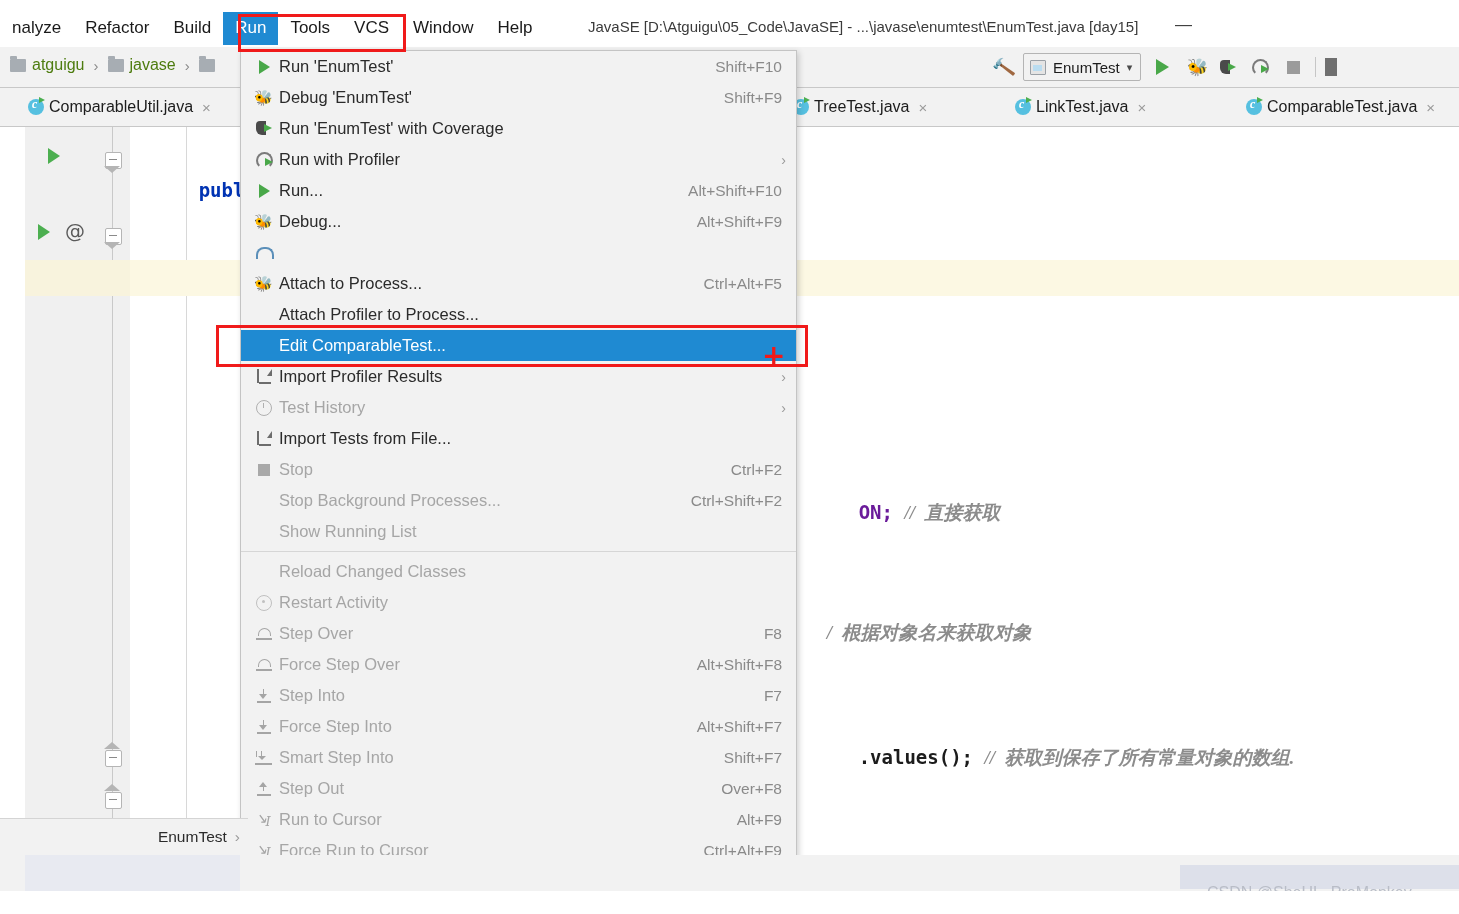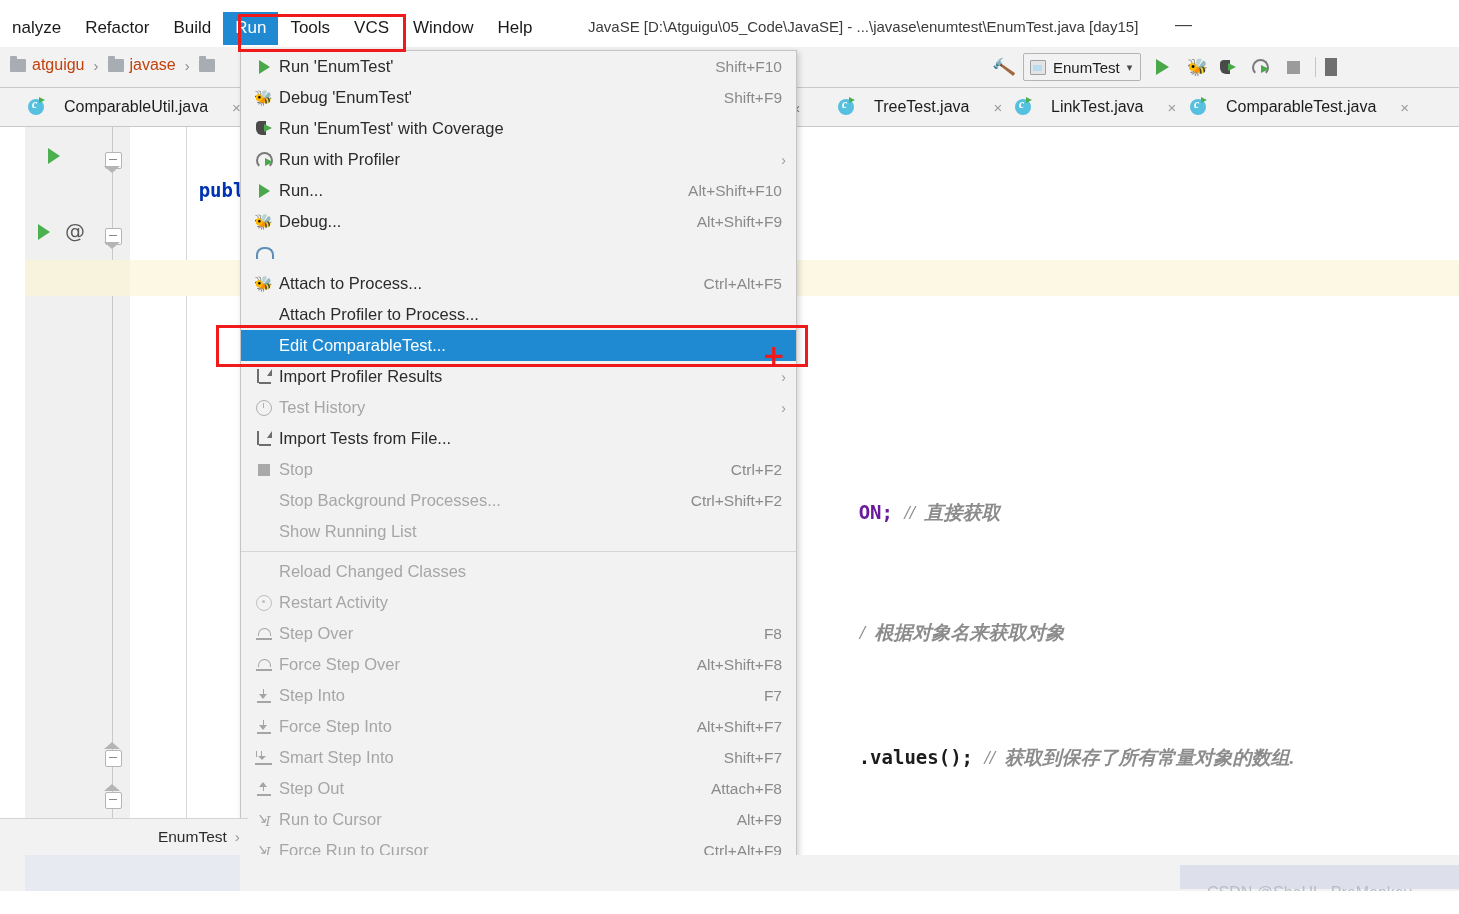--- a/index.html
+++ b/index.html
@@ -37,21 +37,21 @@
     position:absolute; left:1175px; top:18px;
     font-size:17px; color:#3b3b3b; line-height:14px;
   }
 
   
   .navbar {
     position:absolute; left:0; top:47px; width:1459px; height:40px;
     background:#f2f2f2; border-bottom:1px solid #c8c8c8;
   }
   .nav-left { position:absolute; left:10px; top:9px; display:flex; align-items:center; gap:2px;}
-  .crumb { display:flex; align-items:center; font-size:16px; color:#c2410c; }
+  .crumb { display:flex; align-items:center; font-size:16px; color:#4d7c0f; }
   .folder-ico {
     width:16px;height:13px; background:#a7adb3; border-radius:1px;
     position:relative; margin-right:6px; display:inline-block;
   }
   .folder-ico:before{
     content:""; position:absolute; left:0; top:-3px; width:7px;height:3px;
     background:#a7adb3; border-radius:1px 1px 0 0;
   }
   .crumb-sep { color:#8a8a8a; font-size:15px; margin:0 7px; }
 
@@ -85,21 +85,21 @@
   .vsep { width:1px; height:20px; background:#c6c6c6; }
   .dark-sq { width:12px;height:18px;background:#6f6f6f;}
 
   
   .tabbar {
     position:absolute; left:0; top:88px; width:1459px; height:38px;
     background:#f2f2f2; border-bottom:1px solid #c8c8c8;
   }
   .tab {
     position:absolute; top:0; height:38px;
-    display:flex;align-items:center;gap:20px; padding:0 10px;
+    display:flex;align-items:center;gap:5px; padding:0 10px;
     font-size:16px;color:#1c1c1c; white-space:nowrap;
   }
   .tab .close { color:#9b9b9b; font-size:15px; margin-left:4px; }
   .jclass-ico {
     width:16px;height:16px;border-radius:50%;
     background:#56c0e0; position:relative; display:inline-block;
   }
   .jclass-ico:before{
     content:"c"; position:absolute;left:4px;top:-2px;font-size:12px;color:#ffffff;
     font-family:"Liberation Serif", serif; font-style:italic; font-weight:bold;
@@ -331,31 +331,31 @@
     </div>
   </div>
 
   <div class="tabbar">
     <div class="tab" style="left:18px;">
       <i class="jclass-ico"></i>
       <span>ComparableUtil.java</span>
       <span class="close">×</span>
     </div>
     <span class="tabscroll-left">‹</span>
-    <div class="tab" style="left:828px;">
+    <div class="tab" style="left:783px;">
       <i class="jclass-ico"></i>
       <span>TreeTest.java</span>
       <span class="close">×</span>
     </div>
     <div class="tab" style="left:1005px;">
       <i class="jclass-ico"></i>
       <span>LinkTest.java</span>
       <span class="close">×</span>
     </div>
-    <div class="tab" style="left:1180px;justify-content:flex-end;">
+    <div class="tab" style="left:1236px;justify-content:flex-end;">
       <i class="jclass-ico"></i>
       <span>ComparableTest.java</span>
       <span class="close">×</span>
     </div>
   </div>
 
   <div class="editor">
     <div class="editor-white"></div>
     <div class="gutter">
       <div class="gutter-line" style="top:66px;"></div>
@@ -390,21 +390,21 @@
     <div class="code" style="left:130px; top:18px;">
       <span class="kw">public c</span>
     </div>
     <div class="code" style="left:186px; top:95px;">
       <span class="kw">publ</span>
     </div>
 
     <div class="code" style="left:790px; top:340px;">
       <span class="cls">ON; </span><span class="cmt-cn">//  直接获取</span>
     </div>
-    <div class="code" style="left:791px; top:460px;">
+    <div class="code" style="left:758px; top:460px;">
       <span class="cmt-cn">/  根据对象名来获取对象</span>
     </div>
     <div class="code" style="left:790px; top:585px;">
       <span class="pun" style="font-weight:bold;color:#1c1c1c;">.values(); </span><span class="cmt-cn">//  获取到保存了所有常量对象的数组.</span>
     </div>
 
     <div class="code" style="left:178px; top:618px;">
       <span class="brace">}</span>
     </div>
     <div class="code" style="left:120px; top:660px;">
@@ -582,21 +582,21 @@
       <span class="mtext">Smart Step Into</span>
       <span class="mkey">Shift+F7</span>
     </div>
     <div class="mrow disabled">
       <span class="micon">
           <i class="ic-stepout">
             <span></span>
           </i>
         </span>
       <span class="mtext">Step Out</span>
-      <span class="mkey">Attach+F8</span>
+      <span class="mkey">Over+F8</span>
     </div>
     <div class="mrow disabled">
       <span class="micon">
           <i class="ic-tocursor"></i>
         </span>
       <span class="mtext">Run to Cursor</span>
       <span class="mkey">Alt+F9</span>
     </div>
     <div class="mrow disabled">
       <span class="micon">

